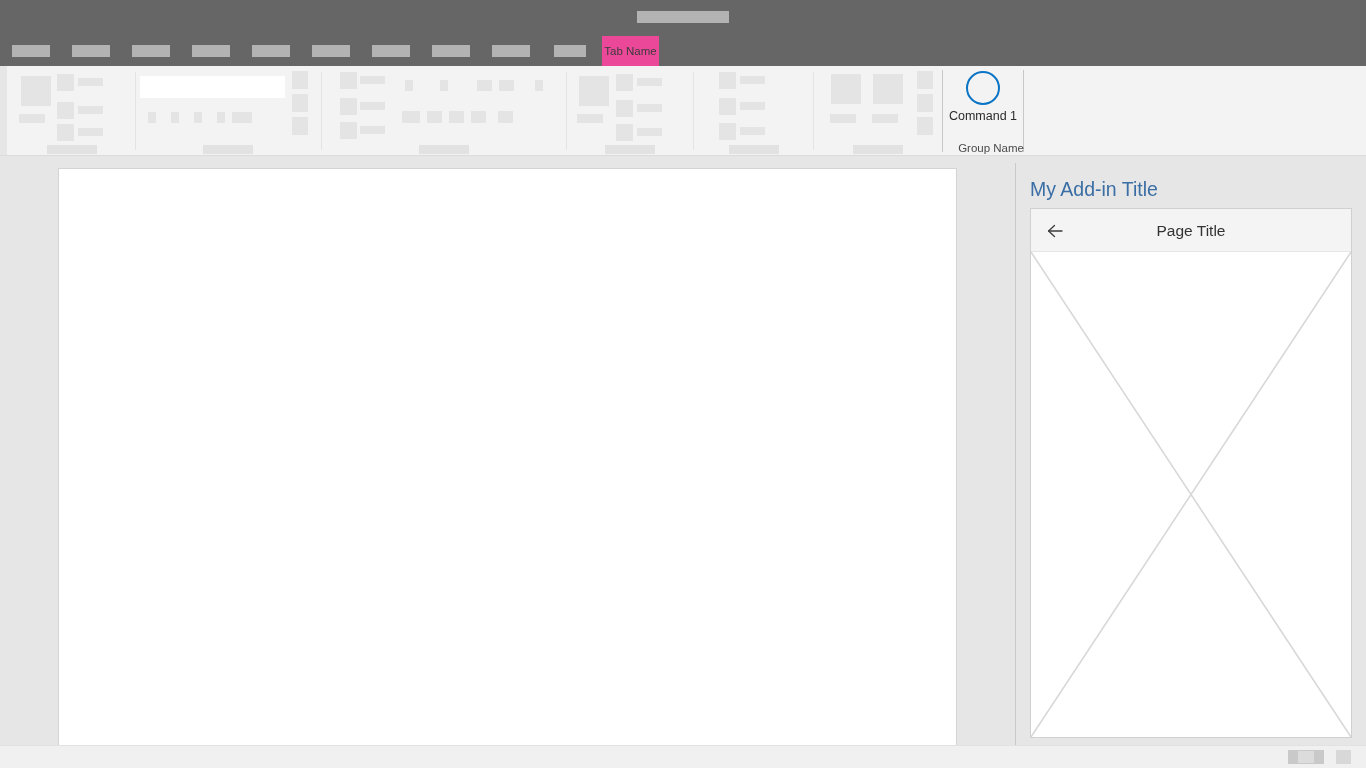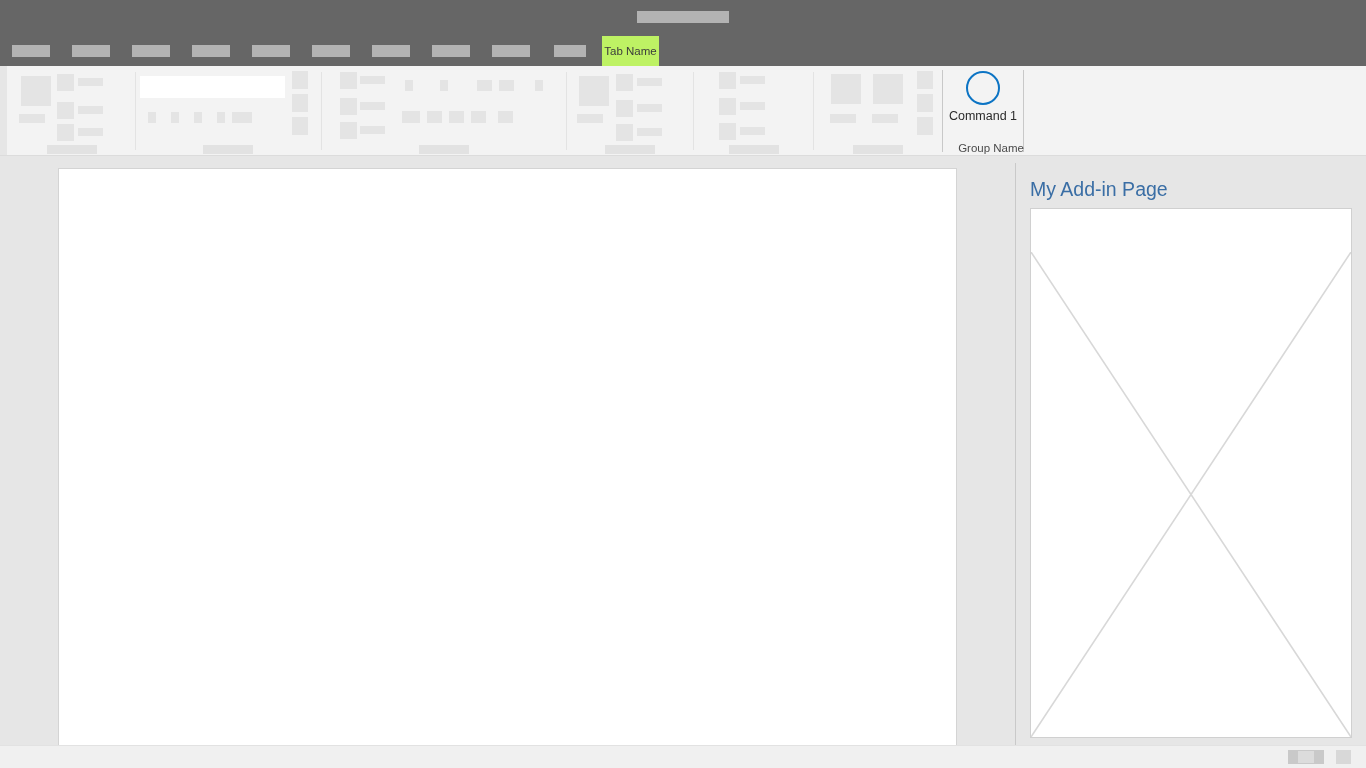--- a/index.html
+++ b/index.html
@@ -24,21 +24,21 @@
   
   .tabstrip {
     position: absolute; left: 0; top: 36px; width: 1366px; height: 30px;
     background: #666666;
   }
   .tab-ph {
     position: absolute; top: 45px; height: 12px; background: #b3b3b3;
   }
   .tab-active {
     position: absolute; left: 602px; top: 36px; width: 57px; height: 30px;
-    background: #bef264;
+    background: #ec4899;
     display: flex; align-items: center; justify-content: center;
   }
   .tab-active span {
     font-size: 11.5px; color: #3b3b3b; white-space: nowrap;
   }
 
   
   .ribbon {
     position: absolute; left: 0; top: 66px; width: 1366px; height: 90px;
     background: #f3f3f3;
@@ -243,23 +243,32 @@
       <div class="cmd-groupname">Group Name</div>
     </div>
   </div>
   <div class="ribbon-bottomline"></div>
 
   <div class="workspace"></div>
   <div class="doc-page"></div>
   <div class="pane-divider"></div>
 
   <div class="taskpane">
-    <div class="addin-title" style="color: rgb(58, 110, 165);">My Add-in Page</div>
+    <div class="addin-title" style="color: rgb(58, 110, 165);">My Add-in Title</div>
 
     <div class="pane-frame">
+      <div class="pane-header">
+        <div class="page-title">Page Title</div>
+        <div class="back-arrow">
+          <svg width="20" height="20" viewBox="0 0 20 20">
+            <path d="M9.5 4.5 L3.6 10 L9.5 15.5" fill="none" stroke="#3b3b3b" stroke-width="1.3" stroke-linecap="round" stroke-linejoin="round"></path>
+            <line x1="3.6" y1="10" x2="17" y2="10" stroke="#3b3b3b" stroke-width="1.3" stroke-linecap="round"></line>
+          </svg>
+        </div>
+      </div>
       <div class="pane-body">
         <svg width="320" height="485">
           <line x1="0" y1="0" x2="320" y2="485" stroke="#d8d8d8" stroke-width="1.6"></line>
           <line x1="320" y1="0" x2="0" y2="485" stroke="#d8d8d8" stroke-width="1.6"></line>
         </svg>
       </div>
     </div>
   </div>
 
   <div class="statusbar"></div>

